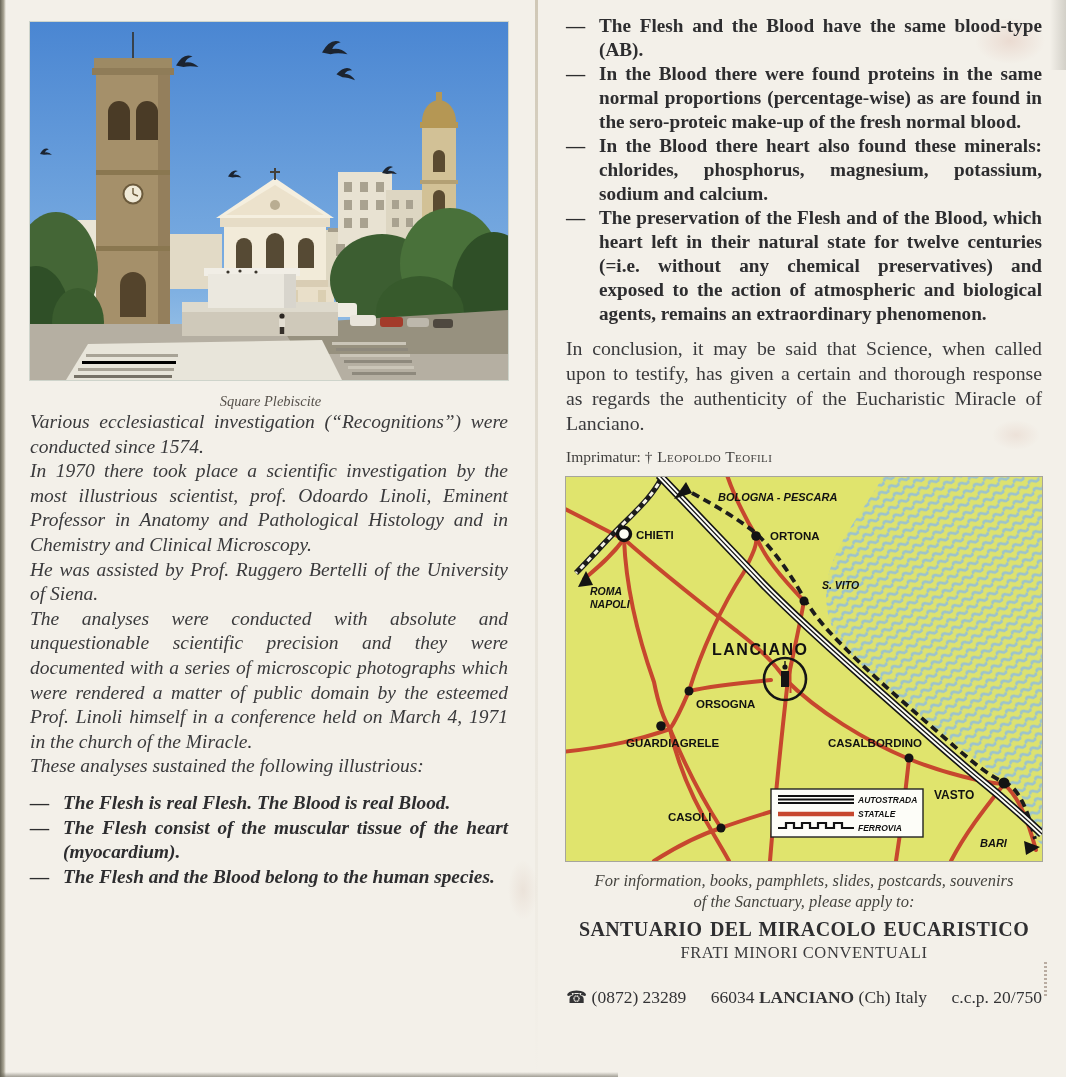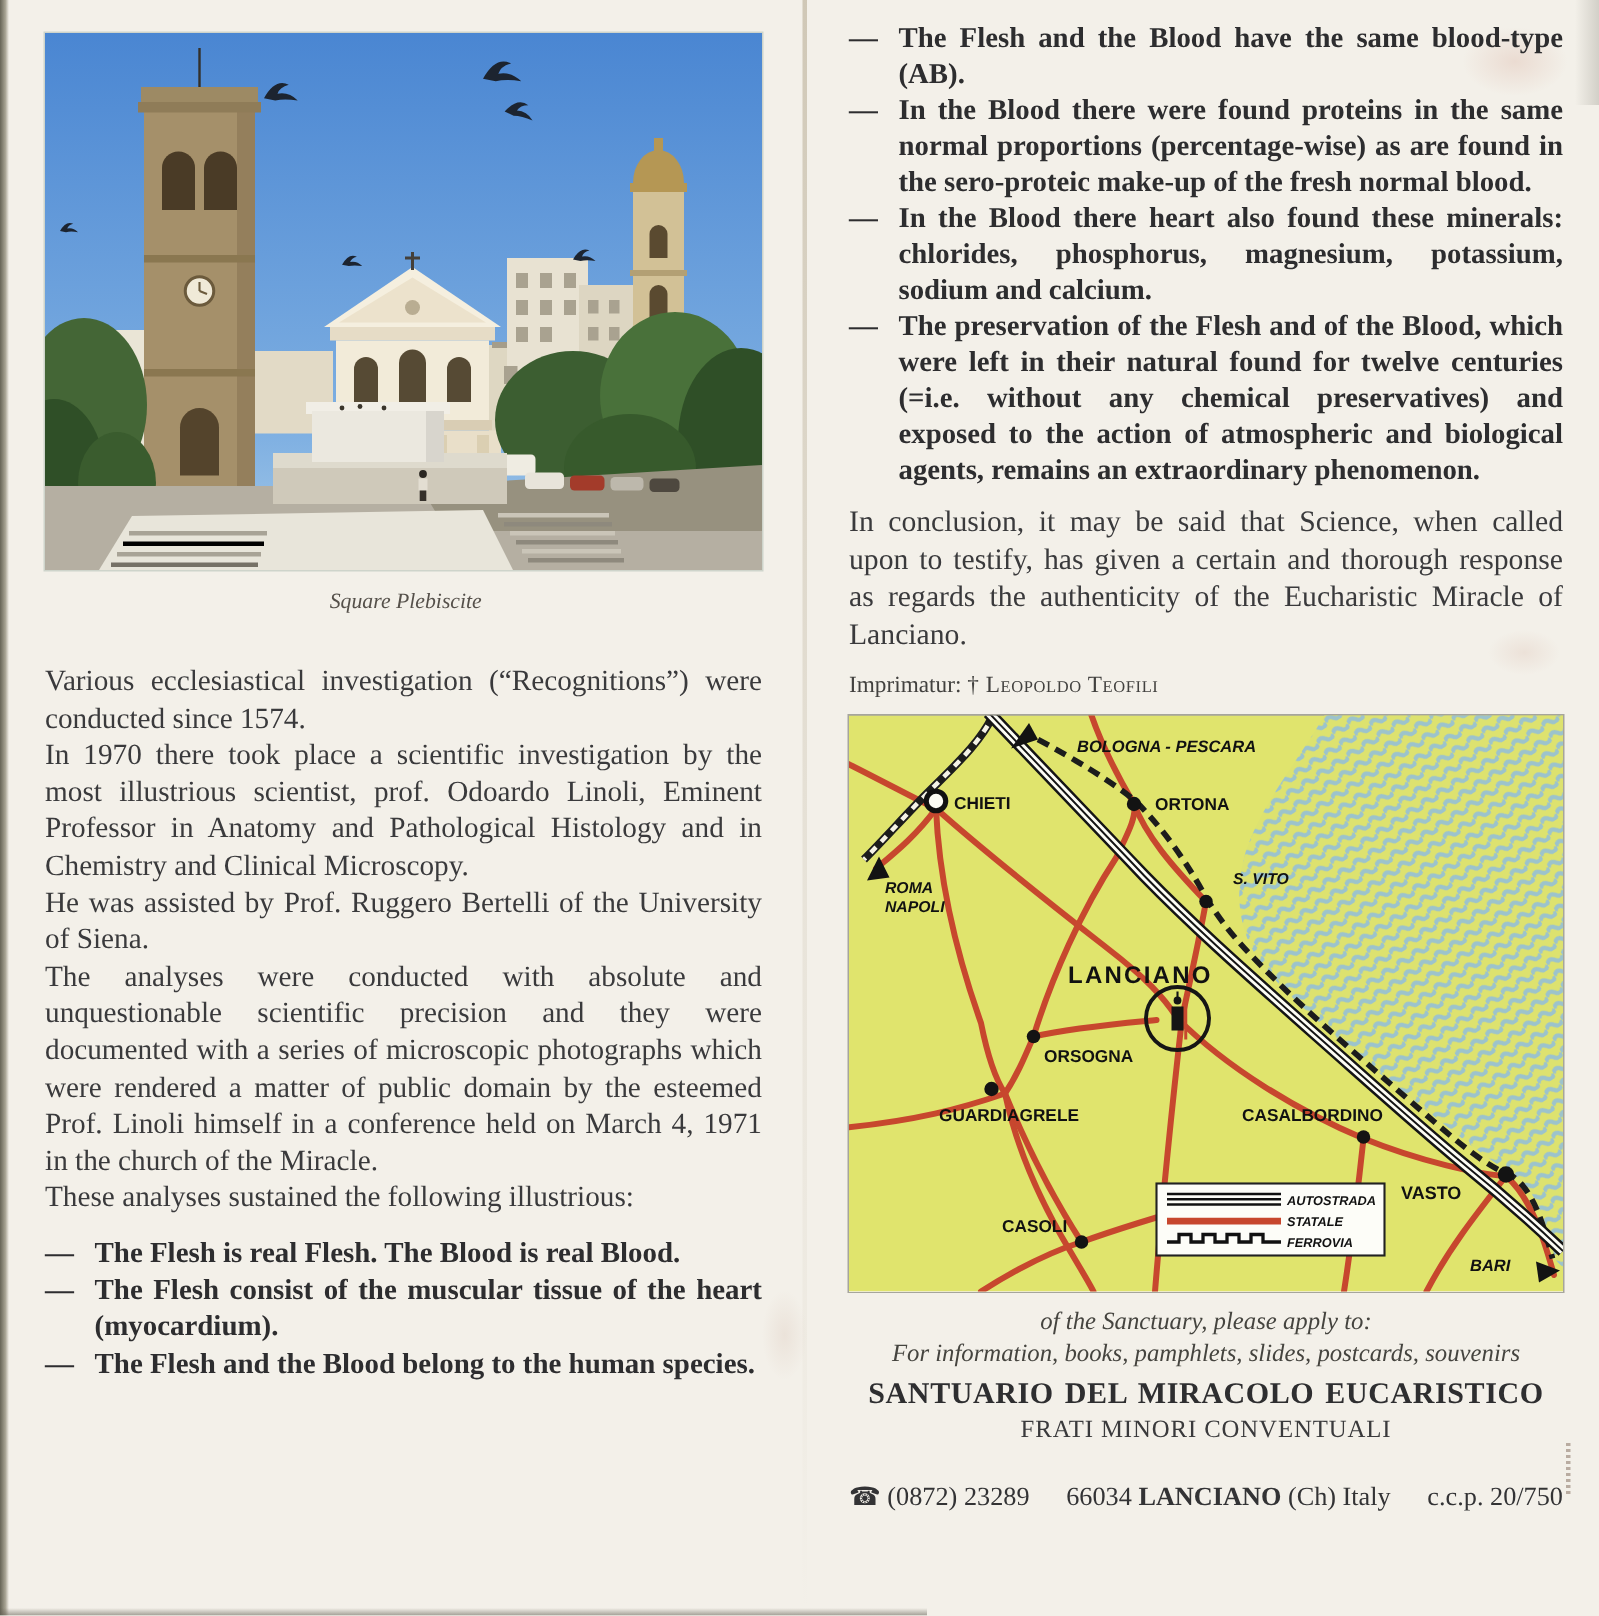--- a/index.html
+++ b/index.html
@@ -23,21 +23,21 @@
   .printer-mark{position:absolute;left:1044px;top:962px;width:3px;height:34px;
      background:repeating-linear-gradient(to bottom,#b9aca1 0 2px,rgba(185,172,161,0) 2px 4px);}
 
   
   .col-left{position:absolute;left:30px;top:22px;width:478px;}
   .col-right{position:absolute;left:566px;top:14px;width:476px;}
 
   .photo{width:478px;height:358px;display:block;box-shadow:0 0 0 1px rgba(175,190,178,.55);}
   .caption{margin:13px 0 0 3px;font-style:italic;font-size:14.5px;color:#55504a;text-align:center;}
 
-  .body-text{margin-top:33px;}
+  .body-text{font-style:italic;}
   p.para{margin:0;font-size:19.5px;line-height:24.6px;text-align:justify;}
   .bullets{margin-top:12px;}
   .bullet{display:flex;font-size:19.3px;line-height:24.6px;}
   .bullet .dash{flex:0 0 33px;font-weight:bold;color:#2d2d2f;}
   .bullet .btext{flex:1;text-align:justify;font-weight:bold;color:#2d2d2f;}
   .col-right .bullet{font-size:19.2px;line-height:24px;}
   .conclusion{margin:10px 0 0 0;font-size:19.8px;line-height:25px;text-align:justify;}
   .imprimatur{margin-top:12px;font-size:15.5px;color:#42413f;}
   .imp-name{font-variant:small-caps;letter-spacing:.4px;text-align:center;}
   .imp-line2{font-style:italic;margin-left:108px;margin-top:2px;}
@@ -253,21 +253,21 @@
       <div class="bullet">
         <span class="dash">—</span>
         <span class="btext">In the Blood there were found proteins in the same normal proportions (percentage-wise) as are found in the sero-proteic make-up of the fresh normal blood.</span>
       </div>
       <div class="bullet">
         <span class="dash">—</span>
         <span class="btext">In the Blood there heart also found these minerals: chlorides, phosphorus, magnesium, potassium, sodium and calcium.</span>
       </div>
       <div class="bullet">
         <span class="dash">—</span>
-        <span class="btext">The preservation of the Flesh and of the Blood, which were left in their natural found for twelve centuries (=i.e. without any chemical preservatives) and exposed to the action of atmospheric and biological agents, remains an extraordinary phenomenon.</span>
+        <span class="btext">The preservation of the Flesh and of the Blood, which heart left in their natural state for twelve centuries (=i.e. without any chemical preservatives) and exposed to the action of atmospheric and biological agents, remains an extraordinary phenomenon.</span>
       </div>
     </div>
 
     <p class="conclusion">In conclusion, it may be said that Science, when called upon to testify, has given a certain and thorough response as regards the authenticity of the Eucharistic Miracle of Lanciano.</p>
 
     <div class="imprimatur">
       <div>
         <span>Imprimatur:</span>
         <span class="imp-name">† Leopoldo Teofili</span>
       </div>
@@ -365,22 +365,22 @@
           <g font-size="8.5" font-style="italic" font-weight="bold" fill="#111">
             <text x="292" y="326">AUTOSTRADA</text>
             <text x="292" y="340">STATALE</text>
             <text x="292" y="354">FERROVIA</text>
           </g>
         </g>
       </svg>
     </div>
 
     <div class="footer">
+      <div class="info">For information, books, pamphlets, slides, postcards, souvenirs</div>
       <div class="info">of the Sanctuary, please apply to:</div>
-      <div class="info">For information, books, pamphlets, slides, postcards, souvenirs</div>
       <div class="sanctuary">SANTUARIO DEL MIRACOLO EUCARISTICO</div>
       <div class="order">FRATI MINORI CONVENTUALI</div>
       <div class="phone-row">
         <span><span class="phone-icon">☎</span> <span>(0872) 23289</span></span>
         <span class="mid"><span>66034</span> <b>LANCIANO</b> <span>(Ch) Italy</span></span>
         <span>c.c.p. 20/750</span>
       </div>
     </div>
   </div>
 </div>

